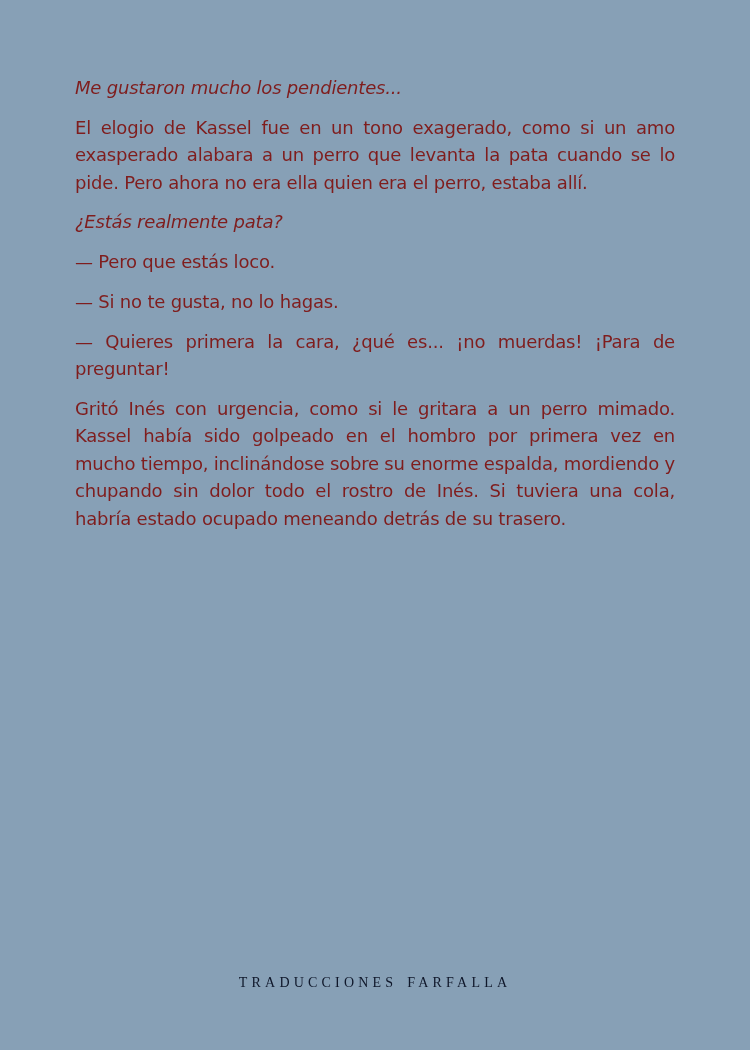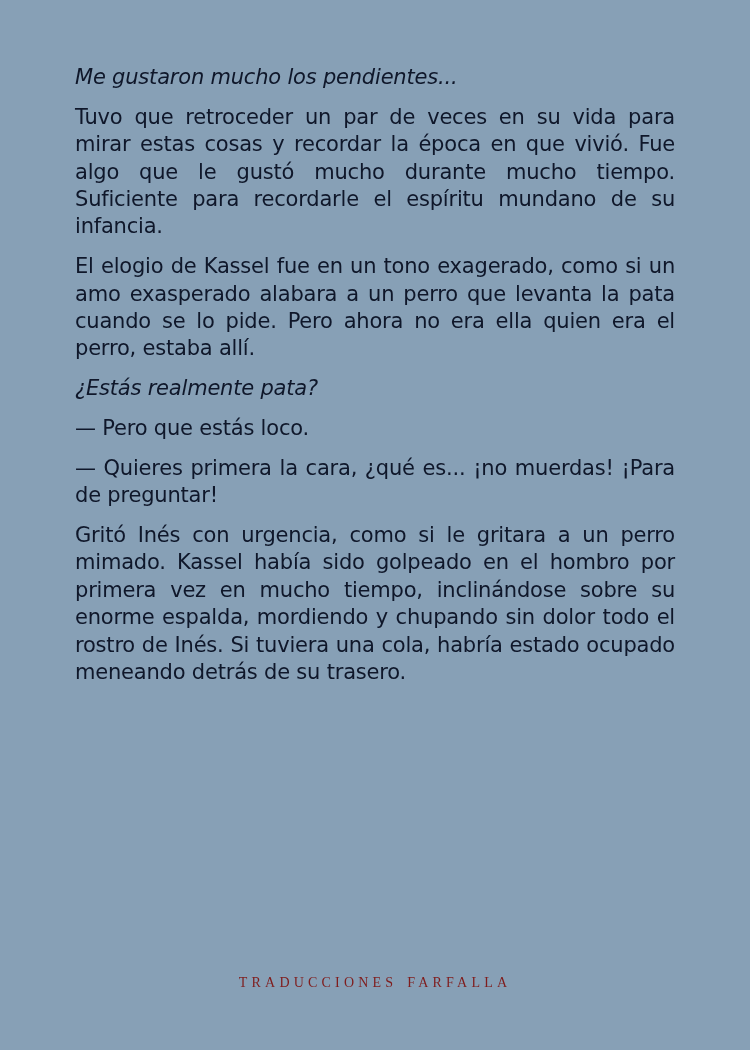--- a/index.html
+++ b/index.html
@@ -9,59 +9,59 @@
     body {
       width: 750px;
       height: 1050px;
       background: #87a0b6;
       position: relative;
       overflow: hidden;
     }
     .page-body {
       position: absolute;
       left: 75px;
-      top: 64px;
+      top: 74px;
       width: 600px;
-      color: #0f172a;
+      color: #7f1d1d;
       font-family: "DejaVu Sans", sans-serif;
-      font-size: 21px;
+      font-size: 18px;
       line-height: 27.4px;
       letter-spacing: -0.2px;
     }
     .para {
       margin: 0 0 12.4px 0;
       text-align: justify;
     }
     .para.italic {
       font-style: italic;
     }
     .footer {
       position: absolute;
       left: 0;
       width: 750px;
       top: 975px;
       text-align: center;
       font-family: "Liberation Serif", serif;
       font-size: 14px;
       letter-spacing: 4.2px;
-      color: #7f1d1d;
+      color: #0f172a;
     }
     .footer .gap {
       display: inline-block;
       width: 10px;
     }
   </style>
 </head>
 <body>
 
 <div class="page-body">
   <p class="para italic">Me gustaron mucho los pendientes...</p>
-  <p class="para">Tuvo que retroceder un par de veces en su vida para mirar estas cosas y recordar la época en que vivió. Fue algo que le gustó mucho durante mucho tiempo. Suficiente para recordarle el espíritu mundano de su infancia.</p>
   <p class="para">El elogio de Kassel fue en un tono exagerado, como si un amo exasperado alabara a un perro que levanta la pata cuando se lo pide. Pero ahora no era ella quien era el perro, estaba allí.</p>
   <p class="para italic">¿Estás realmente pata?</p>
   <p class="para">— Pero que estás loco.</p>
+  <p class="para">— Si no te gusta, no lo hagas.</p>
   <p class="para">— Quieres primera la cara, ¿qué es... ¡no muerdas! ¡Para de preguntar!</p>
   <p class="para">Gritó Inés con urgencia, como si le gritara a un perro mimado. Kassel había sido golpeado en el hombro por primera vez en mucho tiempo, inclinándose sobre su enorme espalda, mordiendo y chupando sin dolor todo el rostro de Inés. Si tuviera una cola, habría estado ocupado meneando detrás de su trasero.</p>
 </div>
 
 <div class="footer">
   <span>TRADUCCIONES</span><span class="gap"></span><span>FARFALLA</span>
 </div>
 
 </body></html>

